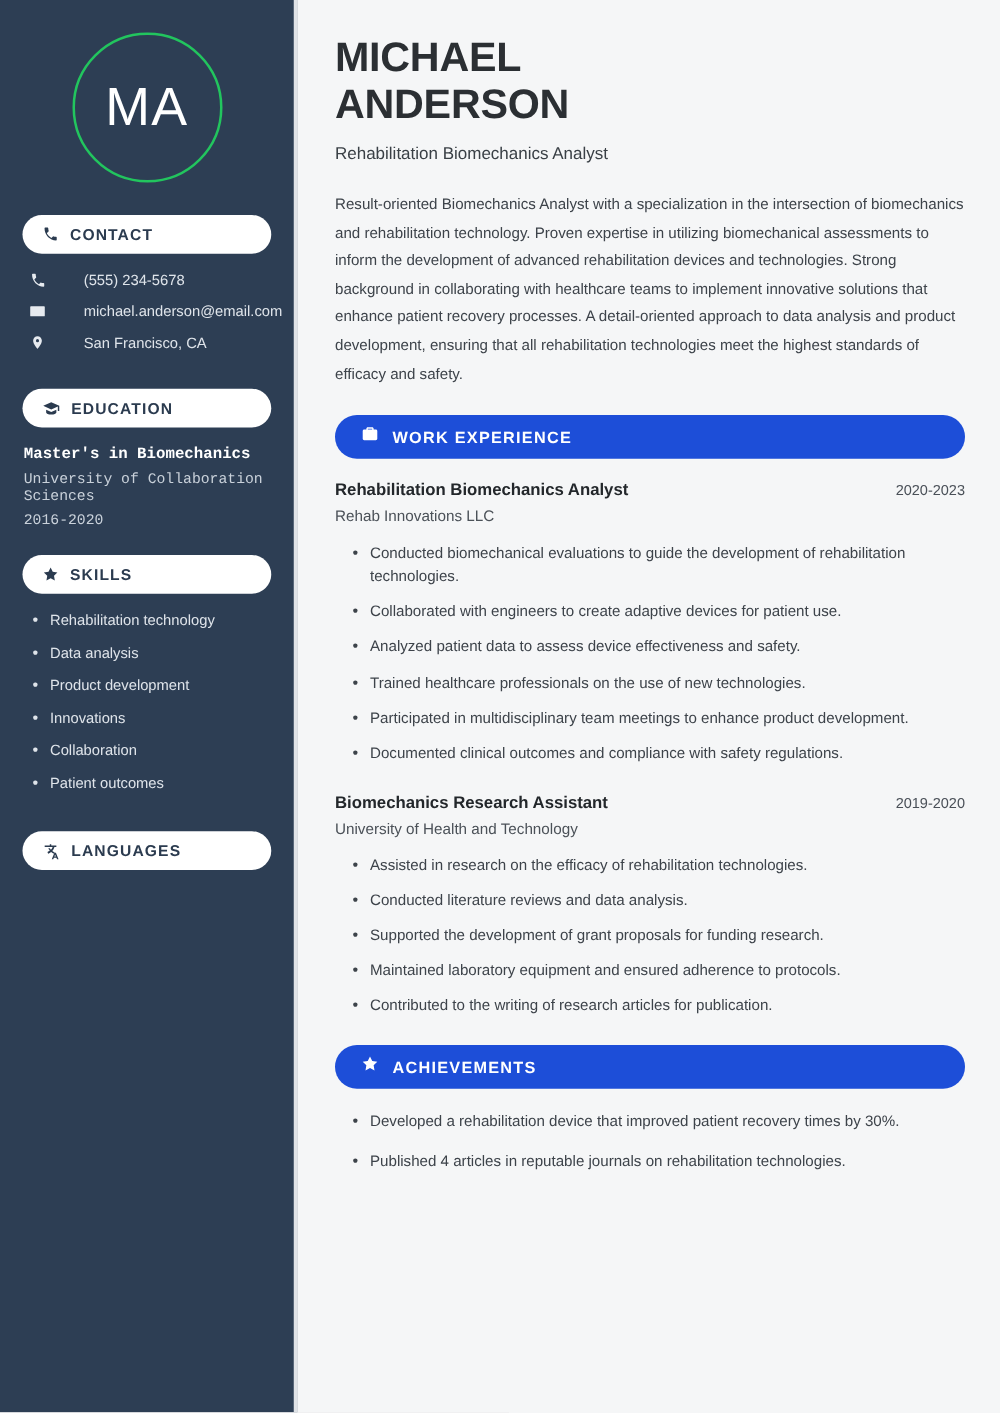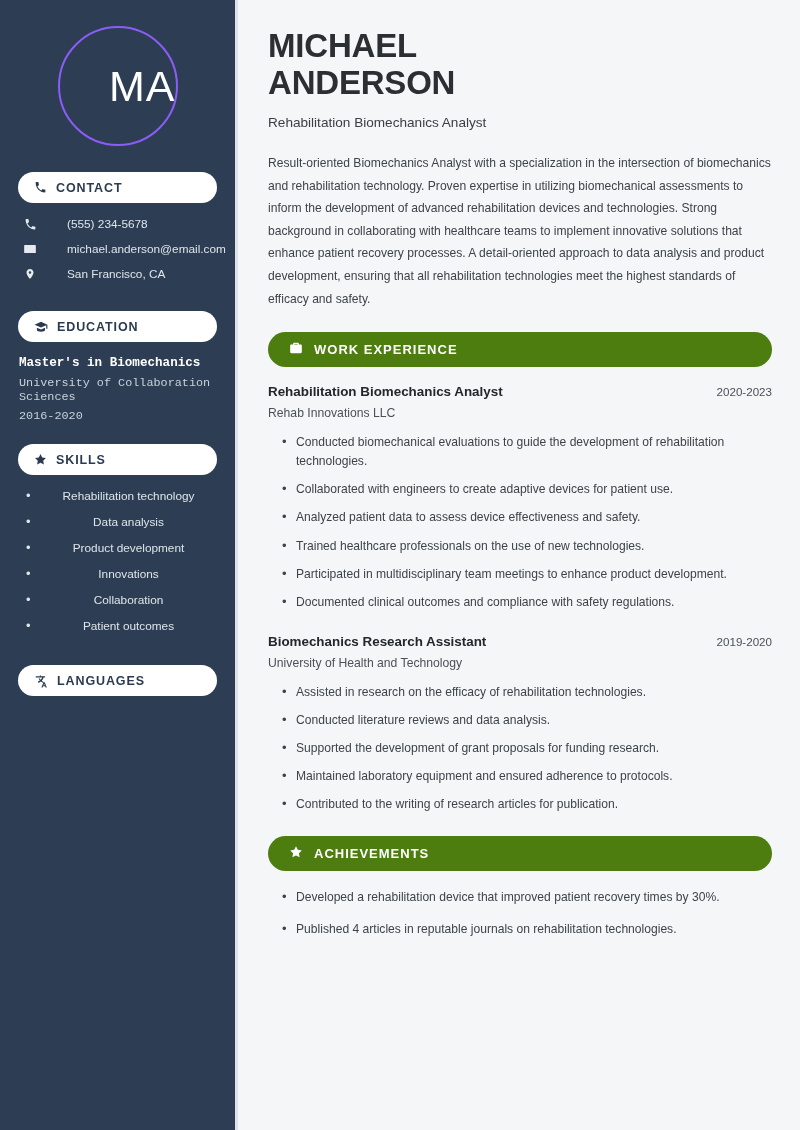--- a/index.html
+++ b/index.html
@@ -23,22 +23,22 @@
     background:#2d3e54;
     padding:22px 18px 20px 18px;
     display:flex;
     flex-direction:column;
     border-right:3px solid #dfe2e6;
   }
   .avatar-wrap { display:flex; justify-content:center; margin-top:4px; margin-bottom:26px; }
   .avatar {
     width:120px; height:120px;
     border-radius:50%;
-    border:2px solid #8b5cf6;
-    display:flex; align-items:center; justify-content:flex-end;
+    border:2px solid #22c55e;
+    display:flex; align-items:center; justify-content:center;
   }
   .avatar-initials {
     color:#ffffff;
     font-size:43px;
     letter-spacing:1px;
     font-weight:400;
     line-height:1;
   }
 
   .pill {
@@ -71,21 +71,21 @@
     color:#dfe4ea;
     font-size:11.8px;
   }
   .icon-sq { width:16px; display:flex; justify-content:center; flex:0 0 16px; }
 
   .edu-block { padding-left:1px; margin-bottom:21px;font-family:Liberation Mono, monospace; }
   .edu-degree { color:#ffffff; font-size:12.6px; font-weight:bold; margin-bottom:6px; }
   .edu-school { color:#c9d1da; font-size:11.8px; margin-bottom:5px; }
   .edu-dates  { color:#c9d1da; font-size:11.8px; }
 
-  .side-list { list-style:none; padding-left:8px; margin-bottom:20px;text-align:center; }
+  .side-list { list-style:none; padding-left:8px; margin-bottom:20px; }
   .side-list li {
     color:#dfe4ea;
     font-size:11.8px;
     margin-bottom:12px;
     position:relative;
     padding-left:14px;
   }
   .side-list li::before {
     content:"•";
     position:absolute; left:0; top:-1px;
@@ -114,21 +114,21 @@
     margin-bottom:22px;
   }
   .summary {
     color:#3d434a;
     font-size:12.1px;
     line-height:1.87;
     margin-bottom:22px;
   }
 
   .section-bar {
-    background:#4d7c0f;
+    background:#1d4ed8;
     border-radius:999px;
     height:35px;
     display:flex;
     align-items:center;
     gap:11px;
     padding:0 21px;
     margin-bottom:17px;
   }
   .section-bar .sb-label {
     color:#ffffff;

